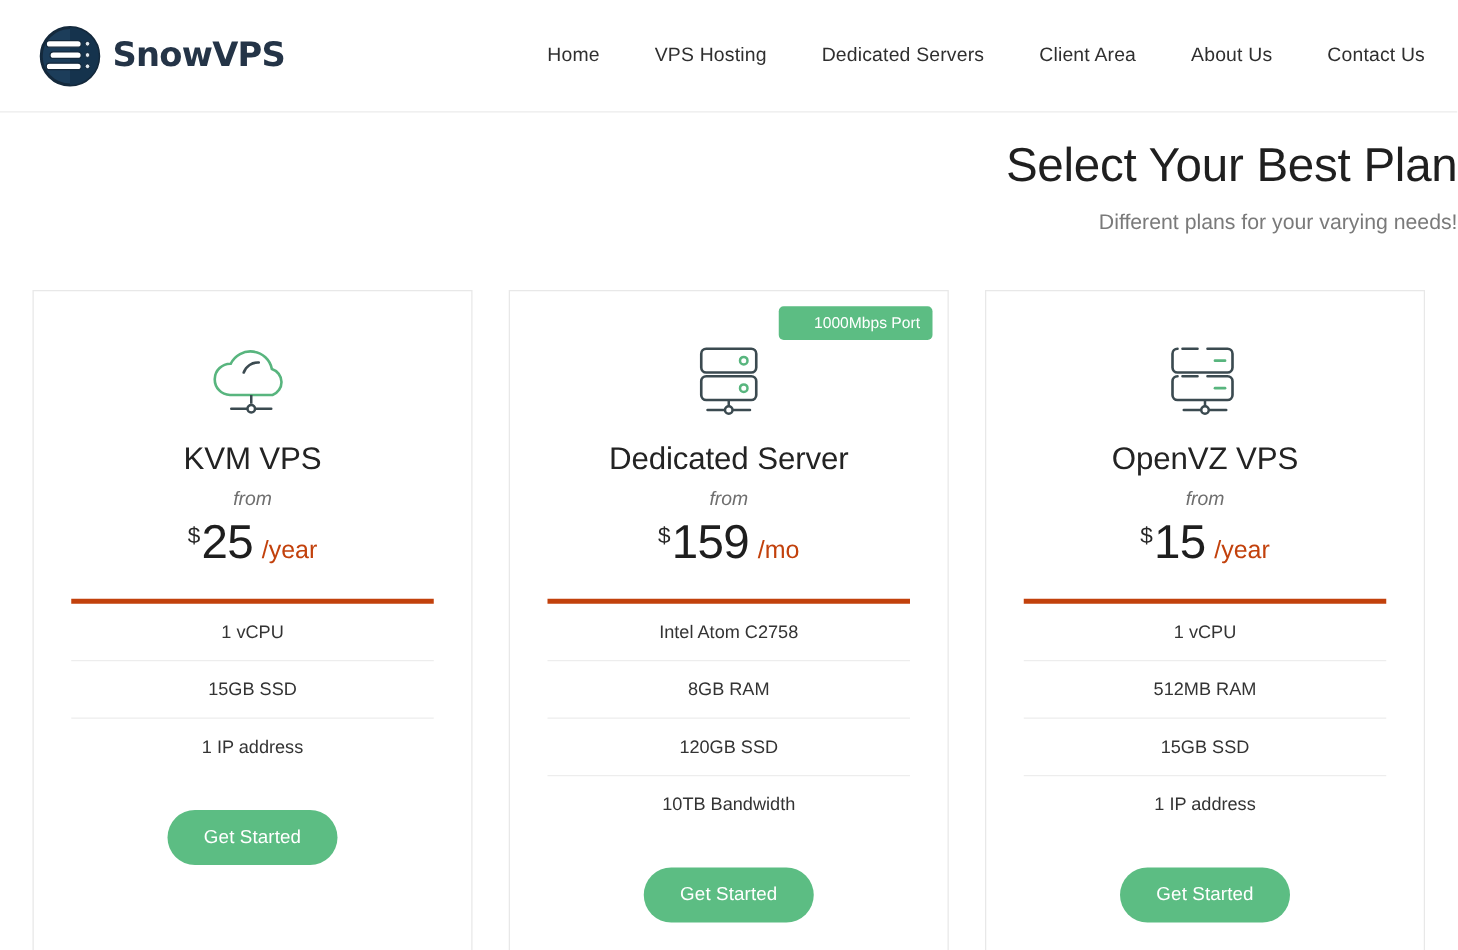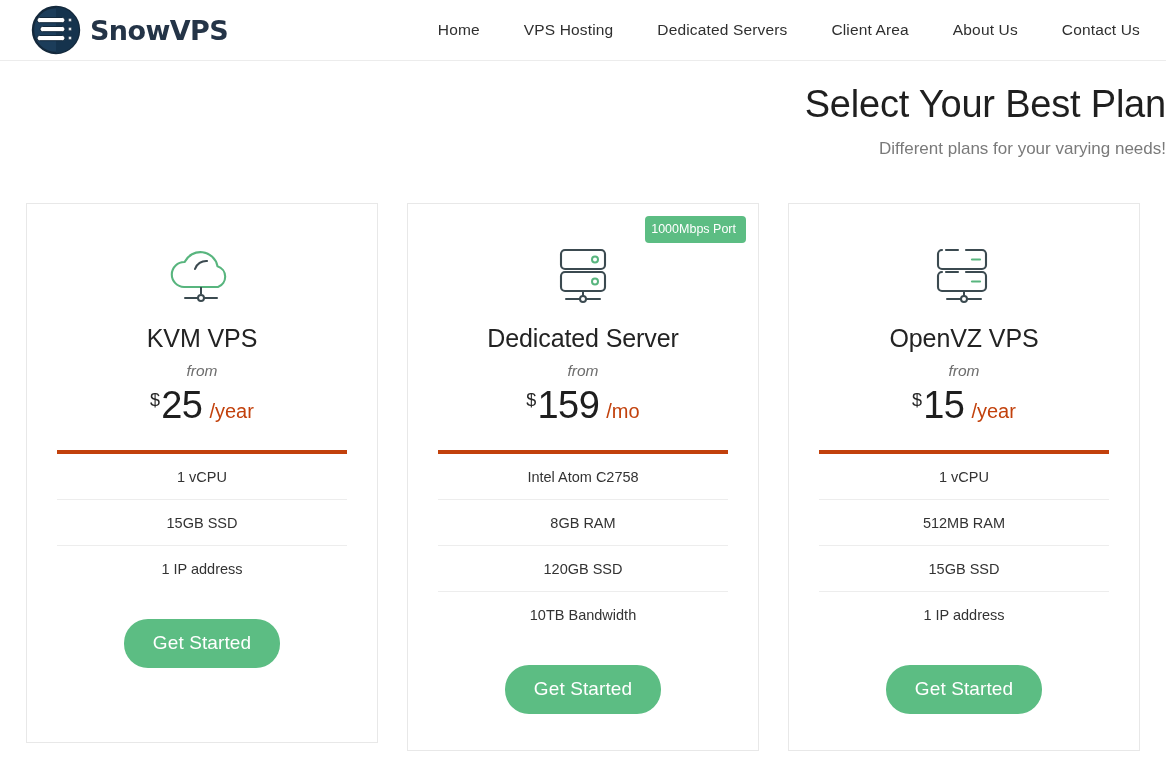--- a/index.html
+++ b/index.html
@@ -8,21 +8,21 @@
     height: 760px;
     overflow: hidden;
     background: #ffffff;
     font-family: "Liberation Sans", sans-serif;
     color: #2b2b2b;
     -webkit-font-smoothing: antialiased;
   }
 
   
   .site-header {
-    height: 61px;
+    height: 90px;
     width: 100%;
     border-bottom: 1px solid #ececec;
     display: flex;
     align-items: center;
     padding: 0 26px 0 29px;
     background: #fff;
   }
   .brand {
     display: flex;
     align-items: center;
@@ -91,21 +91,21 @@
     min-height: 540px;
   }
   .plan-badge {
     position: absolute;
     top: 12px;
     right: 12px;
     background: #5cbd83;
     color: #ffffff;
     font-size: 12.5px;
     line-height: 1;
-    padding: 7px 10px 8px 6px;
+    padding: 7px 10px 8px 28px;
     border-radius: 4px;
     white-space: nowrap;
   }
   .plan-icon {
     height: 72px;
     display: flex;
     align-items: center;
     justify-content: center;
     margin-bottom: 14px;
   }
@@ -158,21 +158,21 @@
     padding: 15px 0 14px 0;
     border-bottom: 1px solid #ededed;
   }
   .feature-item:last-child { border-bottom: none; }
 
   .plan-cta {
     display: inline-block;
     margin-top: 28px;
     background: #5cbd83;
     color: #ffffff;
-    font-size: 19px;
+    font-size: 15px;
     border: none;
     border-radius: 24px;
     padding: 13px 29px 14px 29px;
     cursor: pointer;
     font-family: "Liberation Sans", sans-serif;
     letter-spacing: 0.1px;
   }
 </style>
 </head>
 <body>

